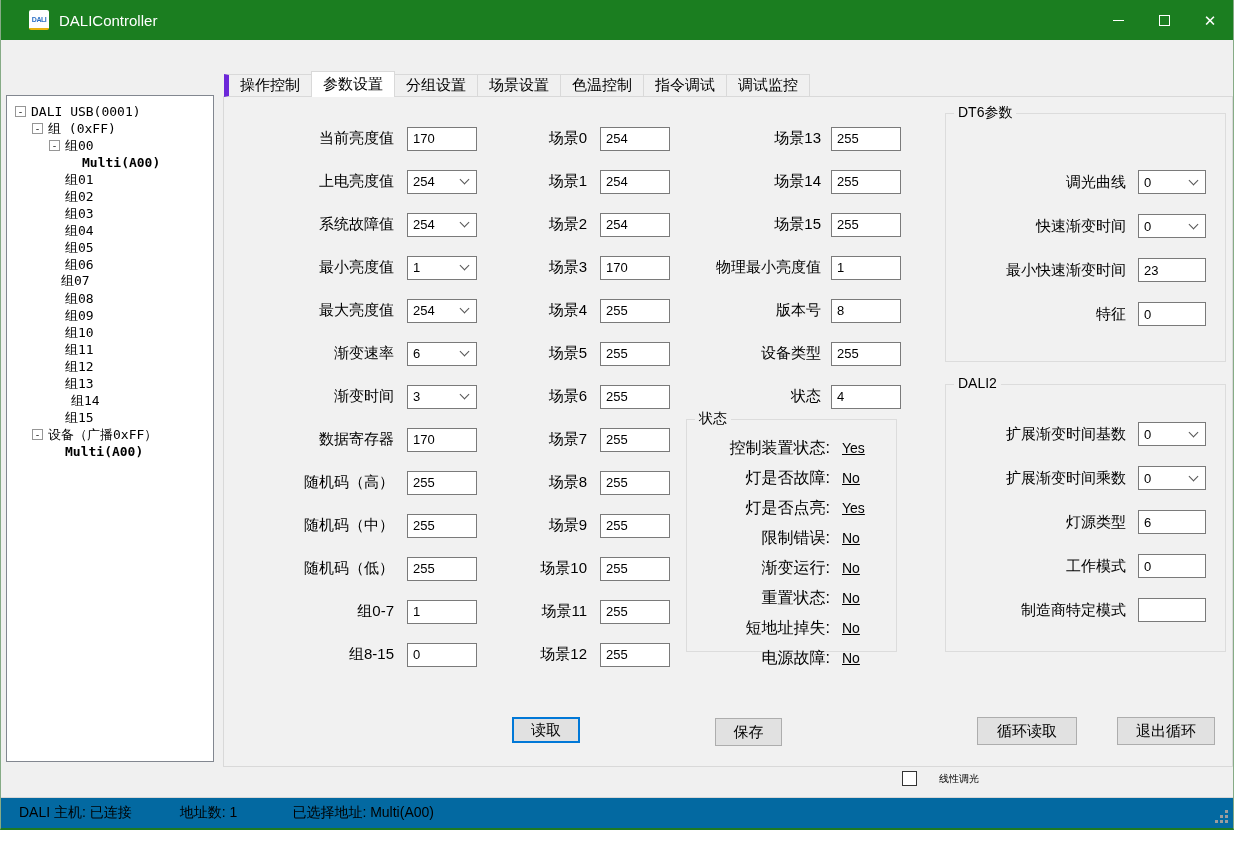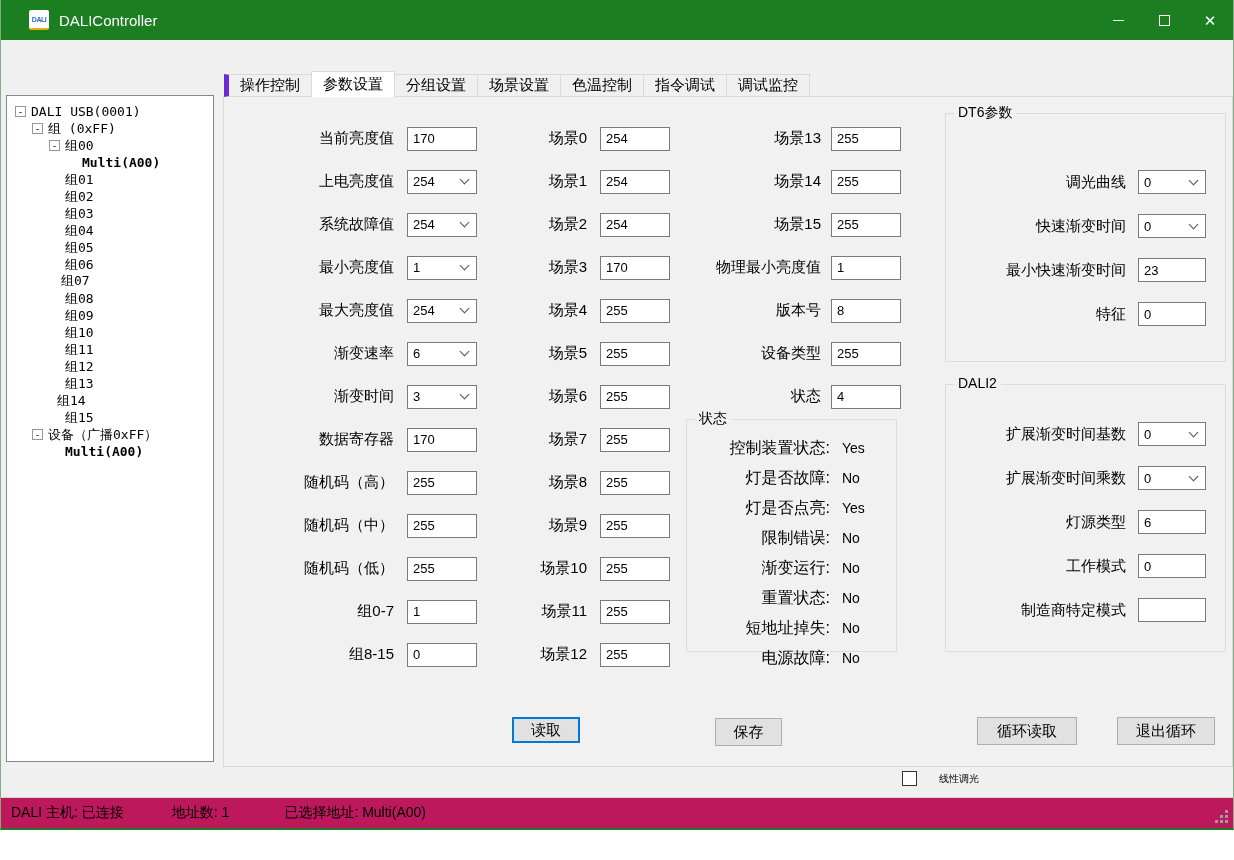--- a/index.html
+++ b/index.html
@@ -67,42 +67,42 @@
   .col2 .tbox { width:70px; }
   .col3 { left:462px; top:20px; }
   .col3 .flabel { width:135px; margin-right:10px; }
   .col3 .tbox { width:70px; }
 
   .group { position:absolute; border:1px solid #dcdcdc; }
   .group-title { position:absolute; top:-10px; left:8px; background:#f1f1f1; padding:0 4px; font-size:14px; }
   #statusGroup { left:462px; top:322px; width:211px; height:233px; padding:13px 12px 0 6px; }
   .srow { height:30px; display:flex; align-items:center; }
   .srow .flabel { flex:1; font-size:16px; }
-  .srow .sval { width:42px; margin-left:12px; font-size:14px; text-align:left; }
+  .srow .sval { width:42px; margin-left:12px; font-size:14px; text-align:left;text-decoration:underline; }
 
   #dt6Group  { left:721px; top:16px;  width:281px; height:249px; padding:46px 19px 0 8px; }
   #dali2Group{ left:721px; top:287px; width:281px; height:268px; padding:27px 19px 0 8px; }
   .grow { height:44px; display:flex; align-items:center; }
   .grow .flabel { flex:1; margin-right:12px; }
   .grow .tbox, .grow .combo { width:68px; }
 
   .btn { position:absolute; background:#e1e1e1; border:1px solid #adadad; font-size:15px;
          display:flex; align-items:center; justify-content:center; }
   .btn.focused { border:2px solid #0078d7; background:#e5f1fb00; background:#e1e1e1; }
   #btn-read { left:288px; top:620px; width:68px; height:26px; }
   #btn-save { left:491px; top:621px; width:67px; height:28px; }
   #btn-loop { left:753px; top:620px; width:100px; height:28px; }
   #btn-exit { left:893px; top:620px; width:98px;  height:28px; }
 
   .chkrow { position:absolute; left:901px; top:771px; display:flex; align-items:center; }
   .chkbox { width:15px; height:15px; border:1px solid #333; background:#fff; flex:none; }
   .chklabel { margin-left:22px; font-size:10px; }
 
-  .statusbar { position:absolute; left:0; top:797px; width:100%; height:31px; background:#be185d;
-               border-top:1px solid #d7d7d7; display:flex; align-items:center; padding-left:10px; font-size:14px; }
+  .statusbar { position:absolute; left:0; top:797px; width:100%; height:31px; background:#0369a1;
+               border-top:1px solid #d7d7d7; display:flex; align-items:center; padding-left:18px; font-size:14px; }
   .sb-seg1 { }
   .sb-seg2 { margin-left:48px; }
   .sb-seg3 { margin-left:55px; }
   .grip { position:absolute; right:4px; bottom:4px; width:14px; height:14px; }
   .grip::after { content:""; position:absolute; left:10px; top:0; width:3px; height:3px; background:#9d9d9d;
                  box-shadow:-5px 5px #9d9d9d, 0 5px #9d9d9d, -10px 10px #9d9d9d, -5px 10px #9d9d9d, 0 10px #9d9d9d; }
 </style>
 </head>
 <body>
 
@@ -187,21 +187,21 @@
         <span class="tree-label">组11</span>
       </div>
       <div class="tree-row" style="padding-left: 42px;">
         <span class="tree-spacer"></span>
         <span class="tree-label">组12</span>
       </div>
       <div class="tree-row" style="padding-left: 42px;">
         <span class="tree-spacer"></span>
         <span class="tree-label">组13</span>
       </div>
-      <div class="tree-row" style="padding-left: 34px;">
+      <div class="tree-row" style="padding-left: 48px;">
         <span class="tree-spacer"></span>
         <span class="tree-label">组14</span>
       </div>
       <div class="tree-row" style="padding-left: 42px;">
         <span class="tree-spacer"></span>
         <span class="tree-label">组15</span>
       </div>
       <div class="tree-row" style="padding-left: 25px;">
         <span class="expander">-</span>
         <span class="tree-label">设备（广播0xFF）</span>

